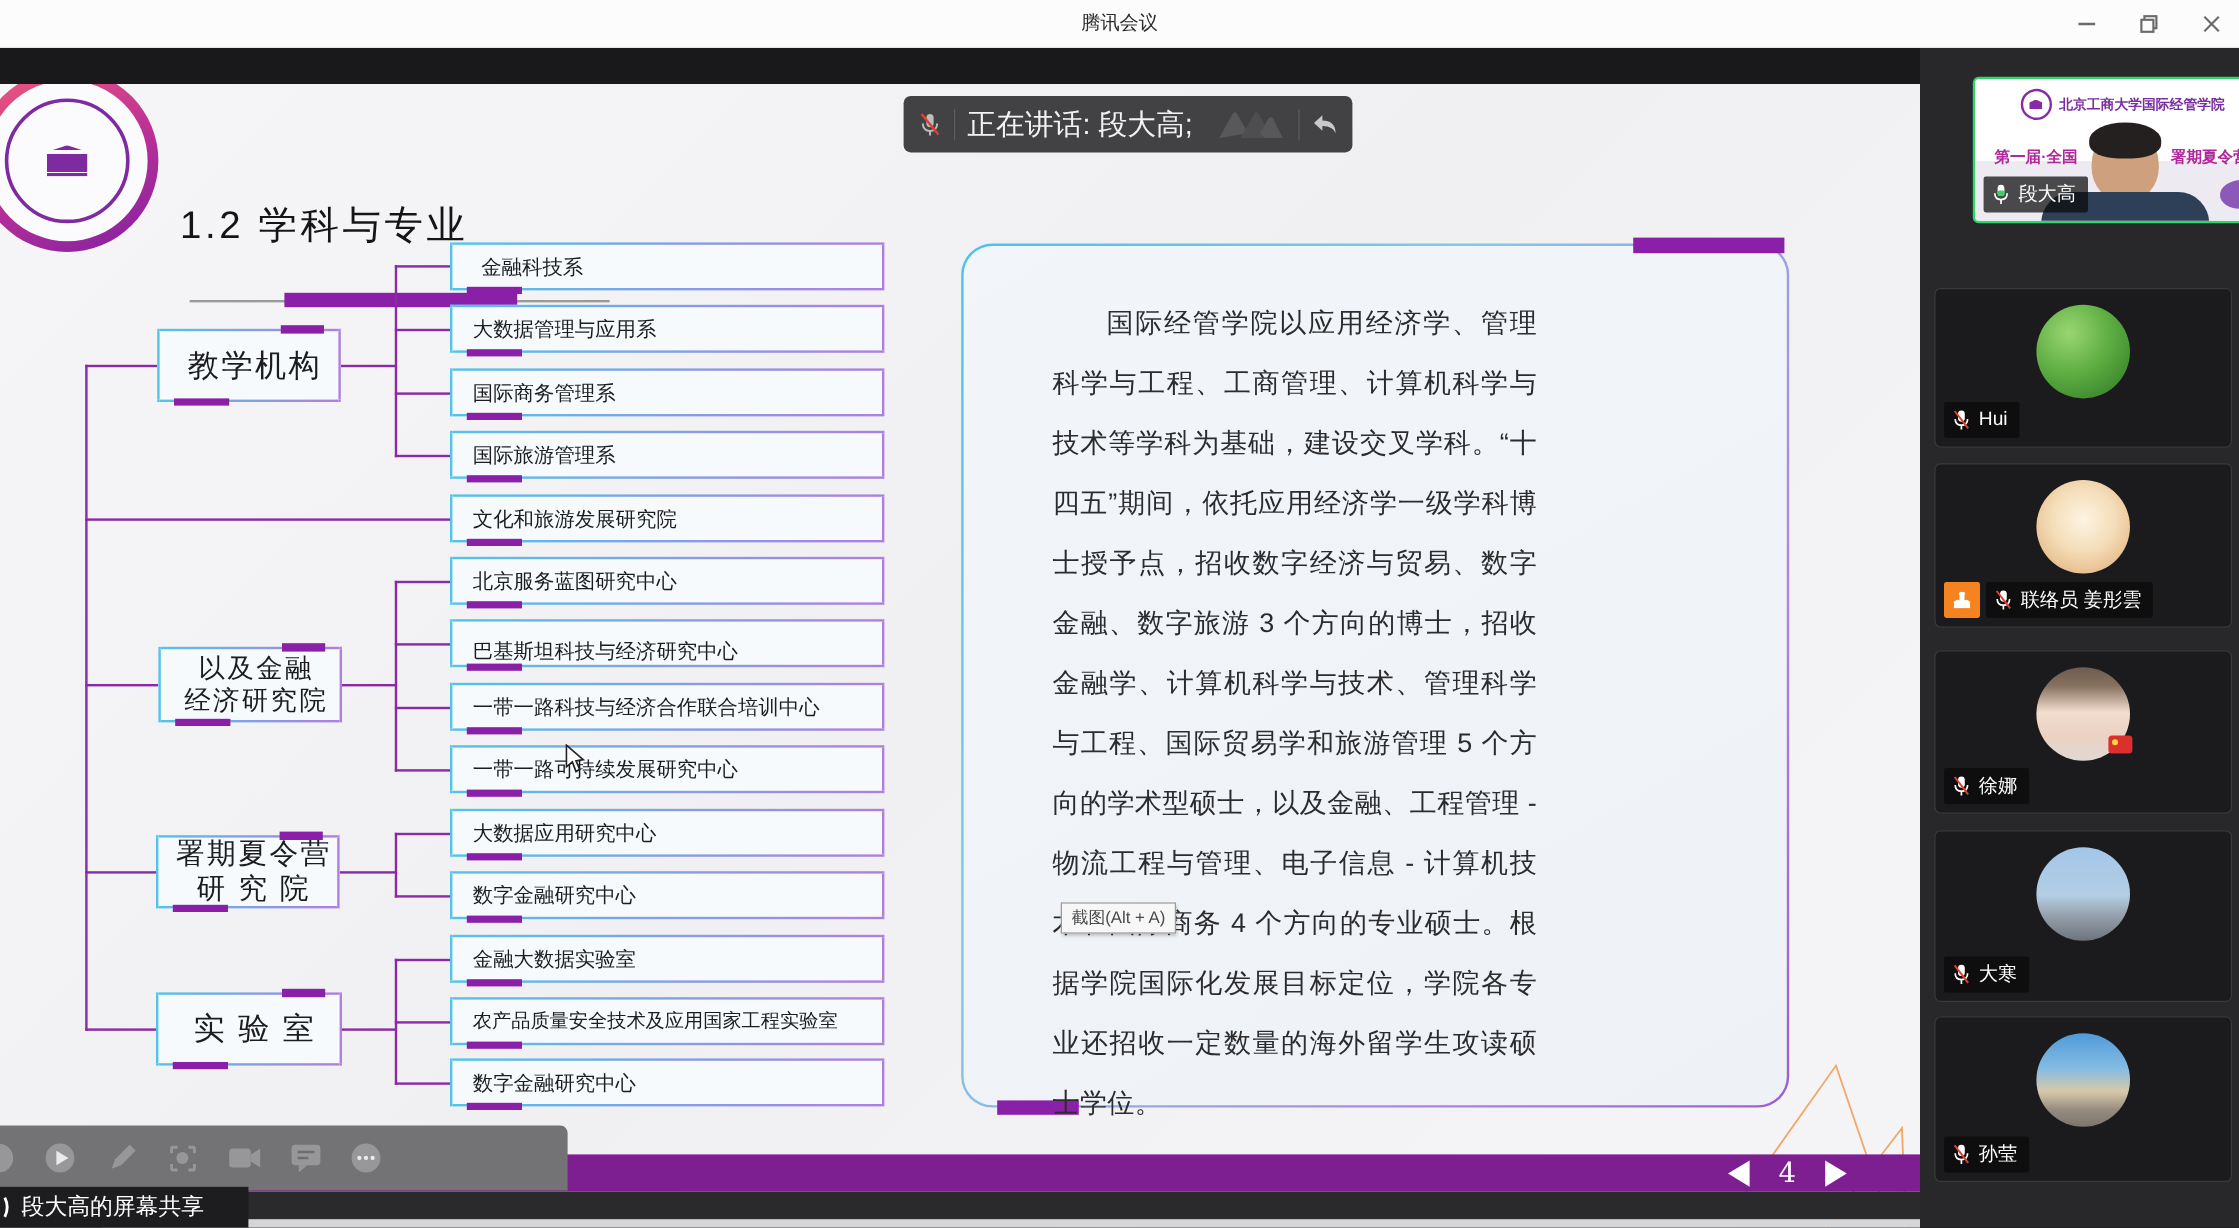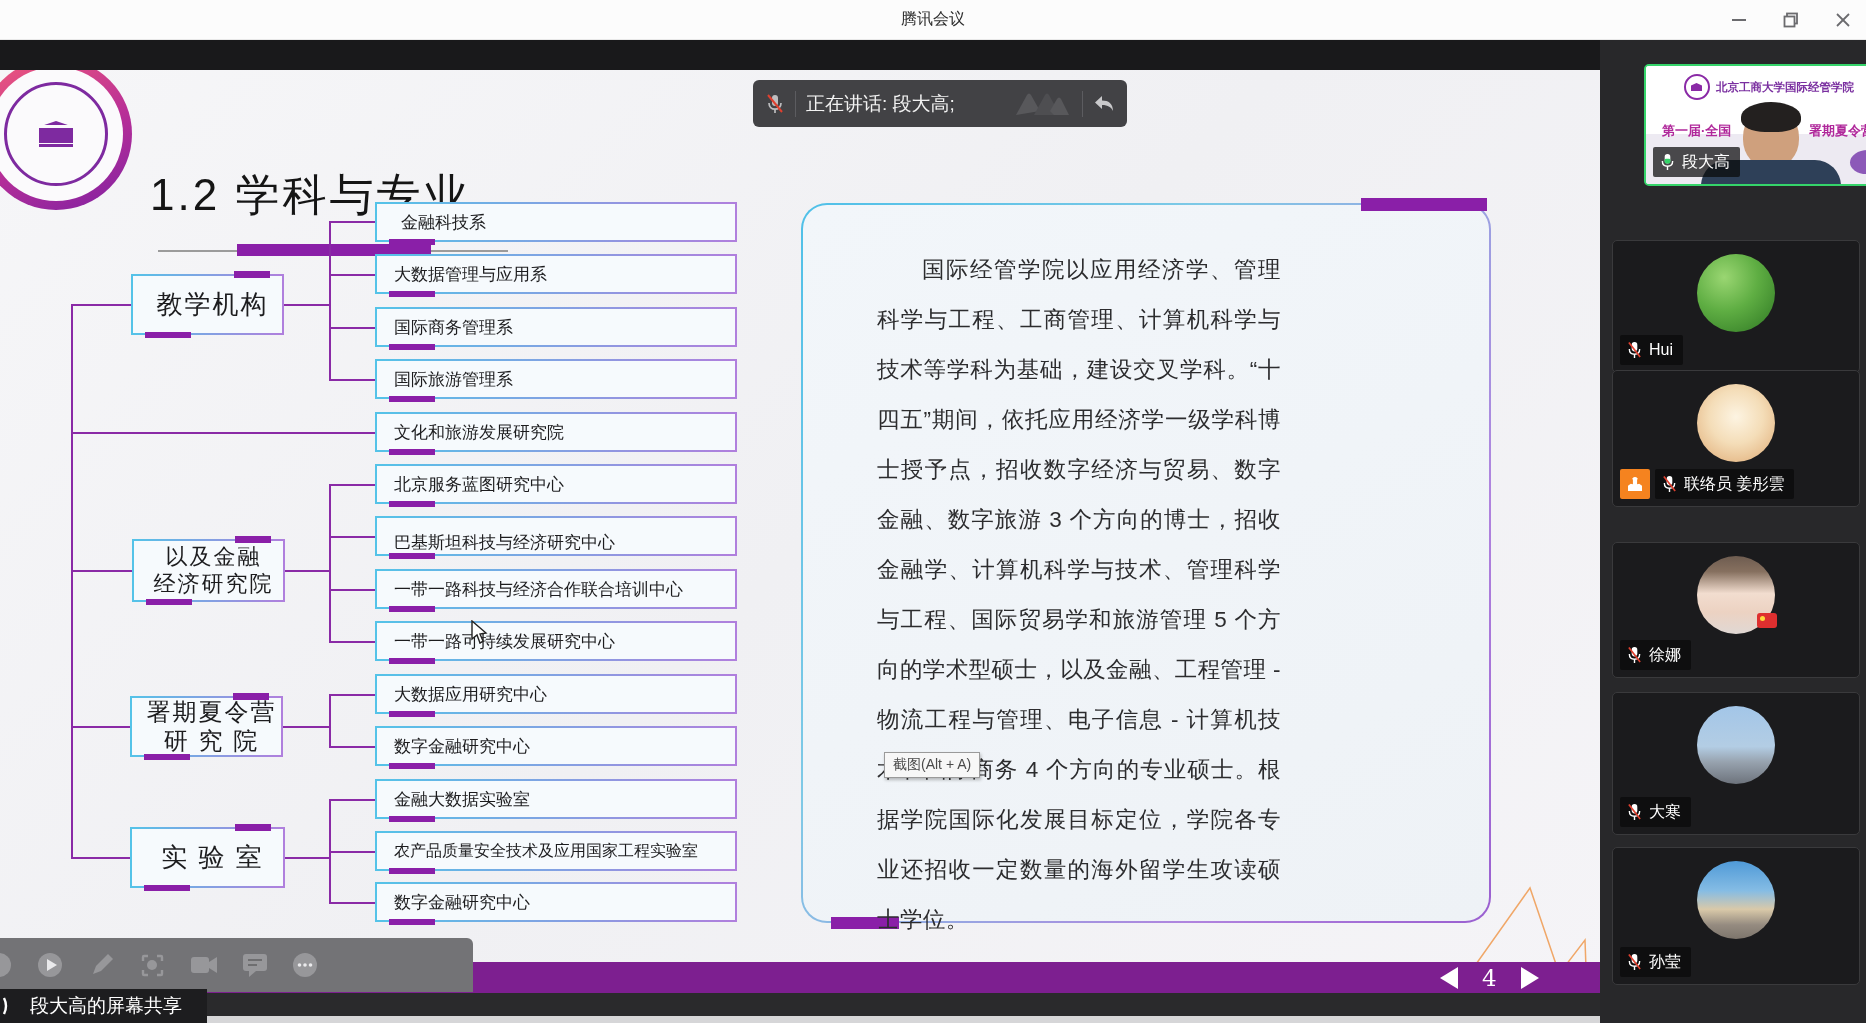--- a/index.html
+++ b/index.html
@@ -21,21 +21,21 @@
 
   .logo { position:absolute; left:-20px; top:-12px; width:152px; height:152px; border-radius:50%;
     background:linear-gradient(155deg,#e8537f 10%,#b82f97 55%,#8c24a0 90%); }
   .logo .inner { position:absolute; left:9px; top:9px; right:9px; bottom:9px; border-radius:50%; background:#fbfafc; }
   .logo .seal { position:absolute; left:24px; top:24px; right:24px; bottom:24px; border-radius:50%;
     border:3px solid #7e2aa0; display:flex; align-items:center; justify-content:center; }
   .logo .seal i { display:block; width:34px; height:26px;
     background:linear-gradient(#7e2aa0 0 4px, transparent 4px 7px, #7e2aa0 7px 22px, transparent 22px 23px, #7e2aa0 23px 26px);
     clip-path:polygon(50% 0,100% 22%,100% 100%,0 100%,0 22%); }
 
-  .stitle { position:absolute; left:150px; top:96px; font-size:44px; color:#151515; letter-spacing:3px;text-align:center; }
+  .stitle { position:absolute; left:150px; top:96px; font-size:32px; color:#151515; letter-spacing:3px;text-align:center; }
   .stitle-line  { position:absolute; left:158px; top:180px; width:350px; height:2px; background:#9b9b9b; }
   .stitle-bar   { position:absolute; left:237px; top:174px; width:194px; height:12px; background:#8a1fa8; }
 
   
   .ln { position:absolute; background:#8a2aa6; }
   .obox { position:absolute; background:#f6fafd; border:2px solid;
     border-image:linear-gradient(90deg,#54c3e8,#b07fdd) 1;
     display:flex; align-items:center; color:#1c1c1e;padding-left:10px; }
   .obox::after { content:''; position:absolute; left:12px; bottom:-5px; width:46px; height:6px; background:#8a1fa8; }
   .pbox { justify-content:center; text-align:center; font-size:26px; letter-spacing:2px; }
@@ -68,21 +68,21 @@
     border-top-right-radius:6px; display:flex; align-items:center; gap:24px; padding-left:0; }
   .ticon { width:27px; height:27px; display:flex; align-items:center; justify-content:center; cursor:pointer; flex:none; }
 
   .botstrip { position:absolute; left:0; top:923px; width:1600px; height:30px; background:#2a2a2c; }
   .botlight { position:absolute; left:85px; top:946px; width:1515px; height:7px; background:#d6d6d8; }
 
   
   .sbanner { position:absolute; left:753px; top:80px; width:374px; height:47px; background:rgba(58,58,61,0.96);
     border-radius:6px; display:flex; align-items:center; padding:0 12px; gap:10px; z-index:30; }
   .sdiv { width:1px; height:26px; background:#5c5c60; }
-  .sbanner .stext { color:#f2f2f2; font-size:19px; white-space:nowrap; }
+  .sbanner .stext { color:#f2f2f2; font-size:24px; white-space:nowrap; }
   .mlogo { margin-left:auto; opacity:0.55; }
 
   
   .tooltip { position:absolute; left:884px; top:752px; background:#f7f7f7; border:1px solid #9a9a9a;
     box-shadow:1px 2px 3px rgba(0,0,0,0.25); font-size:14px; color:#4a4a4a; padding:3px 8px; z-index:40; white-space:nowrap;}
   .cursor { position:absolute; left:471px; top:620px; z-index:50; }
 
   
   .sharebar { position:absolute; left:0; top:989px; width:207px; height:34px; background:#1d1d1f;
     display:flex; align-items:center; color:#fff; font-size:19px; padding-left:14px; z-index:20; }
@@ -110,21 +110,21 @@
   .t1line3 { position:absolute; left:108px; top:86px; font-size:13px; font-weight:bold; color:#7a2fa0; }
   .t1head { position:absolute; left:97px; top:40px; width:56px; height:62px; border-radius:50% 50% 46% 46%; background:#cfa07d; }
   .t1head::before { content:''; position:absolute; left:-2px; top:-4px; width:60px; height:30px; border-radius:50% 50% 40% 40%; background:#23201f; }
   .t1body { position:absolute; left:55px; top:94px; width:140px; height:46px; border-radius:26px 26px 0 0; background:#2e4058; }
   .t1whale { position:absolute; right:6px; bottom:10px; width:34px; height:24px; background:#7a3fae;
     border-radius:60% 40% 45% 55%; opacity:0.85; }
   .t1whale::after { content:''; position:absolute; right:-4px; top:-6px; width:12px; height:12px; background:#7a3fae;
     clip-path:polygon(0 100%,100% 0,60% 100%); }
 
   .tile2 { top:200px; height:133px; }
-  .tile3 { top:330px; height:137px; }
+  .tile3 { top:346px; height:137px; }
   .tile4 { top:502px; height:136px; }
   .tile5 { top:652px; height:143px; }
   .tile6 { top:807px; height:138px; }
 
   .av-hui  { background:radial-gradient(circle at 35% 30%,#9ad672 0%,#5fae43 45%,#3f8a2e 80%,#2f6a22 100%); }
   .av-jiang{ background:radial-gradient(circle at 50% 42%,#fdf4e2 0%,#f4ddb8 45%,#e7bd8d 78%,#d8a878 100%); }
   .av-xuna { background:linear-gradient(180deg,#6e5c50 0%,#86705f 20%,#f2ddcf 48%,#ecd2c2 72%,#e0d8d4 100%); }
   .av-dahan{ background:linear-gradient(180deg,#a3c6e8 0%,#b3cde4 52%,#97a2ae 72%,#6d737c 100%); }
   .av-sun  { background:linear-gradient(180deg,#4f9ad8 0%,#85bce4 38%,#d9c9a9 62%,#958b80 82%,#7d756c 100%); }
   .flagdot { position:absolute; right:-2px; bottom:6px; width:20px; height:15px; background:#de2f2f; border-radius:3px; }
@@ -351,21 +351,21 @@
     <div class="sdiv"></div>
     <svg width="22" height="20" viewBox="0 0 22 20">
       <path d="M9 2 L2 8.5 L9 15 V11 C15 11 18.5 13.5 20 17 C20 9.5 15.5 6.5 9 6.5 Z" fill="#c9c9cb"></path>
     </svg>
   </div>
 
   <div class="sharebar">
     <svg width="14" height="20" viewBox="0 0 14 20">
       <path d="M10 2 Q14 10 10 18" stroke="#fff" stroke-width="2.4" fill="none"></path>
     </svg>
-    <span style="margin-left:16px;">段大高的屏幕共享</span>
+    <span style="margin-left:4px;">段大高的屏幕共享</span>
   </div>
 
   <div class="panel">
 
     <div class="tile tile1">
       <div class="t1bg"></div>
       <div class="t1row1">
         <div class="t1logo"></div>
         <span class="t1line1">北京工商大学国际经管学院</span>
       </div>

